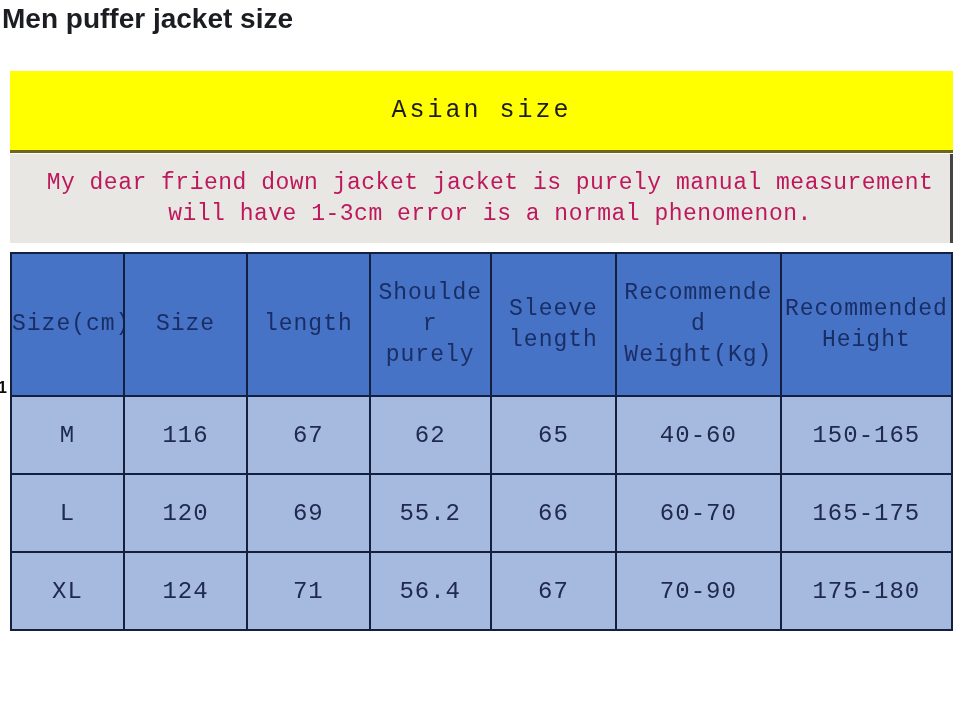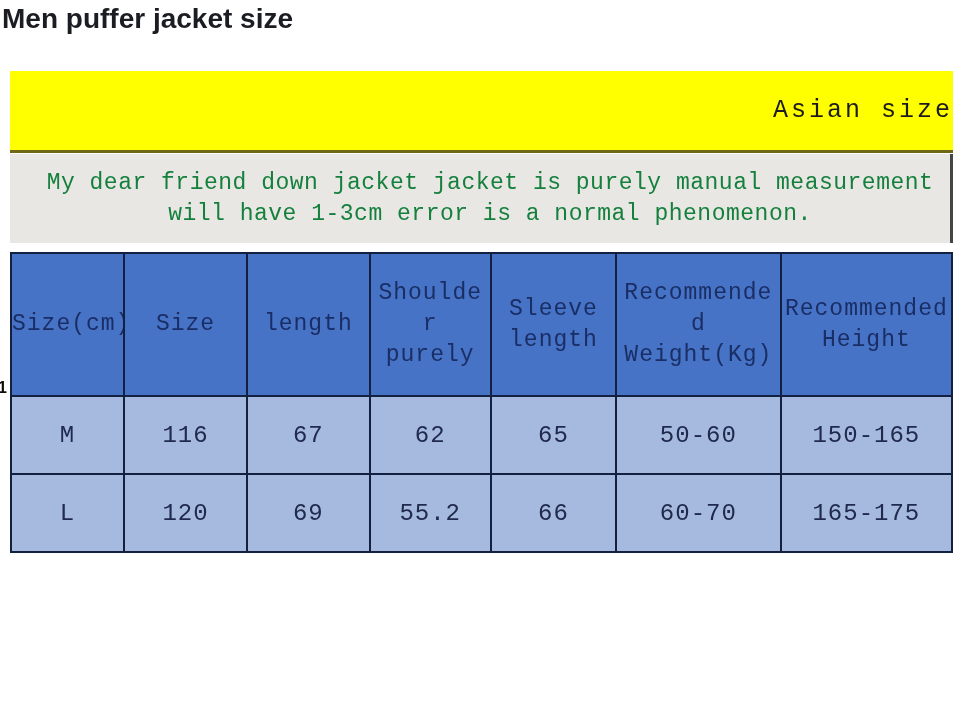--- a/index.html
+++ b/index.html
@@ -12,31 +12,31 @@
     font-size:28px; font-weight:bold; color:#1b1d22;
     letter-spacing:0px;
     text-decoration-thickness:3px;
     text-underline-offset:5px;
   }
 
   .banner-yellow {
     position:absolute; left:10px; top:71px; width:943px; height:82px;
     background:#ffff00;
     border-bottom:3px solid #6e6716;
-    display:flex; align-items:center; justify-content:flex-end;
+    display:flex; align-items:center; justify-content:center;
     font-size:25px; color:#1c1c1c; letter-spacing:3px;
   }
 
   .banner-gray {
     position:absolute; left:10px; top:154px; width:943px; height:89px;
     background:#e9e7e3;
     border-right:3px solid #454545;
     display:flex; align-items:center; justify-content:center;
     text-align:center;
-    font-size:23px; line-height:31px; color:#15803d;
+    font-size:23px; line-height:31px; color:#be185d;
     letter-spacing:0.5px;
     white-space:pre-line;
     padding-left:20px;
   }
 
   table.size-table {
     position:absolute; left:10px; top:252px; width:943px;
     border-collapse:collapse; table-layout:fixed;
   }
   .size-table th, .size-table td {
@@ -104,28 +104,37 @@
 Height</th>
     </tr>
   </thead>
   <tbody>
     <tr>
       <td>M</td>
       <td>116</td>
       <td>67</td>
       <td>62</td>
       <td>65</td>
-      <td>50-60</td>
+      <td>40-60</td>
       <td>150-165</td>
     </tr>
     <tr>
       <td>L</td>
       <td>120</td>
       <td>69</td>
       <td>55.2</td>
       <td>66</td>
       <td>60-70</td>
       <td>165-175</td>
     </tr>
+    <tr>
+      <td>XL</td>
+      <td>124</td>
+      <td>71</td>
+      <td>56.4</td>
+      <td>67</td>
+      <td>70-90</td>
+      <td>175-180</td>
+    </tr>
   </tbody>
 </table>
 
 <div class="stray-marker">1</div>
 
 </body></html>

